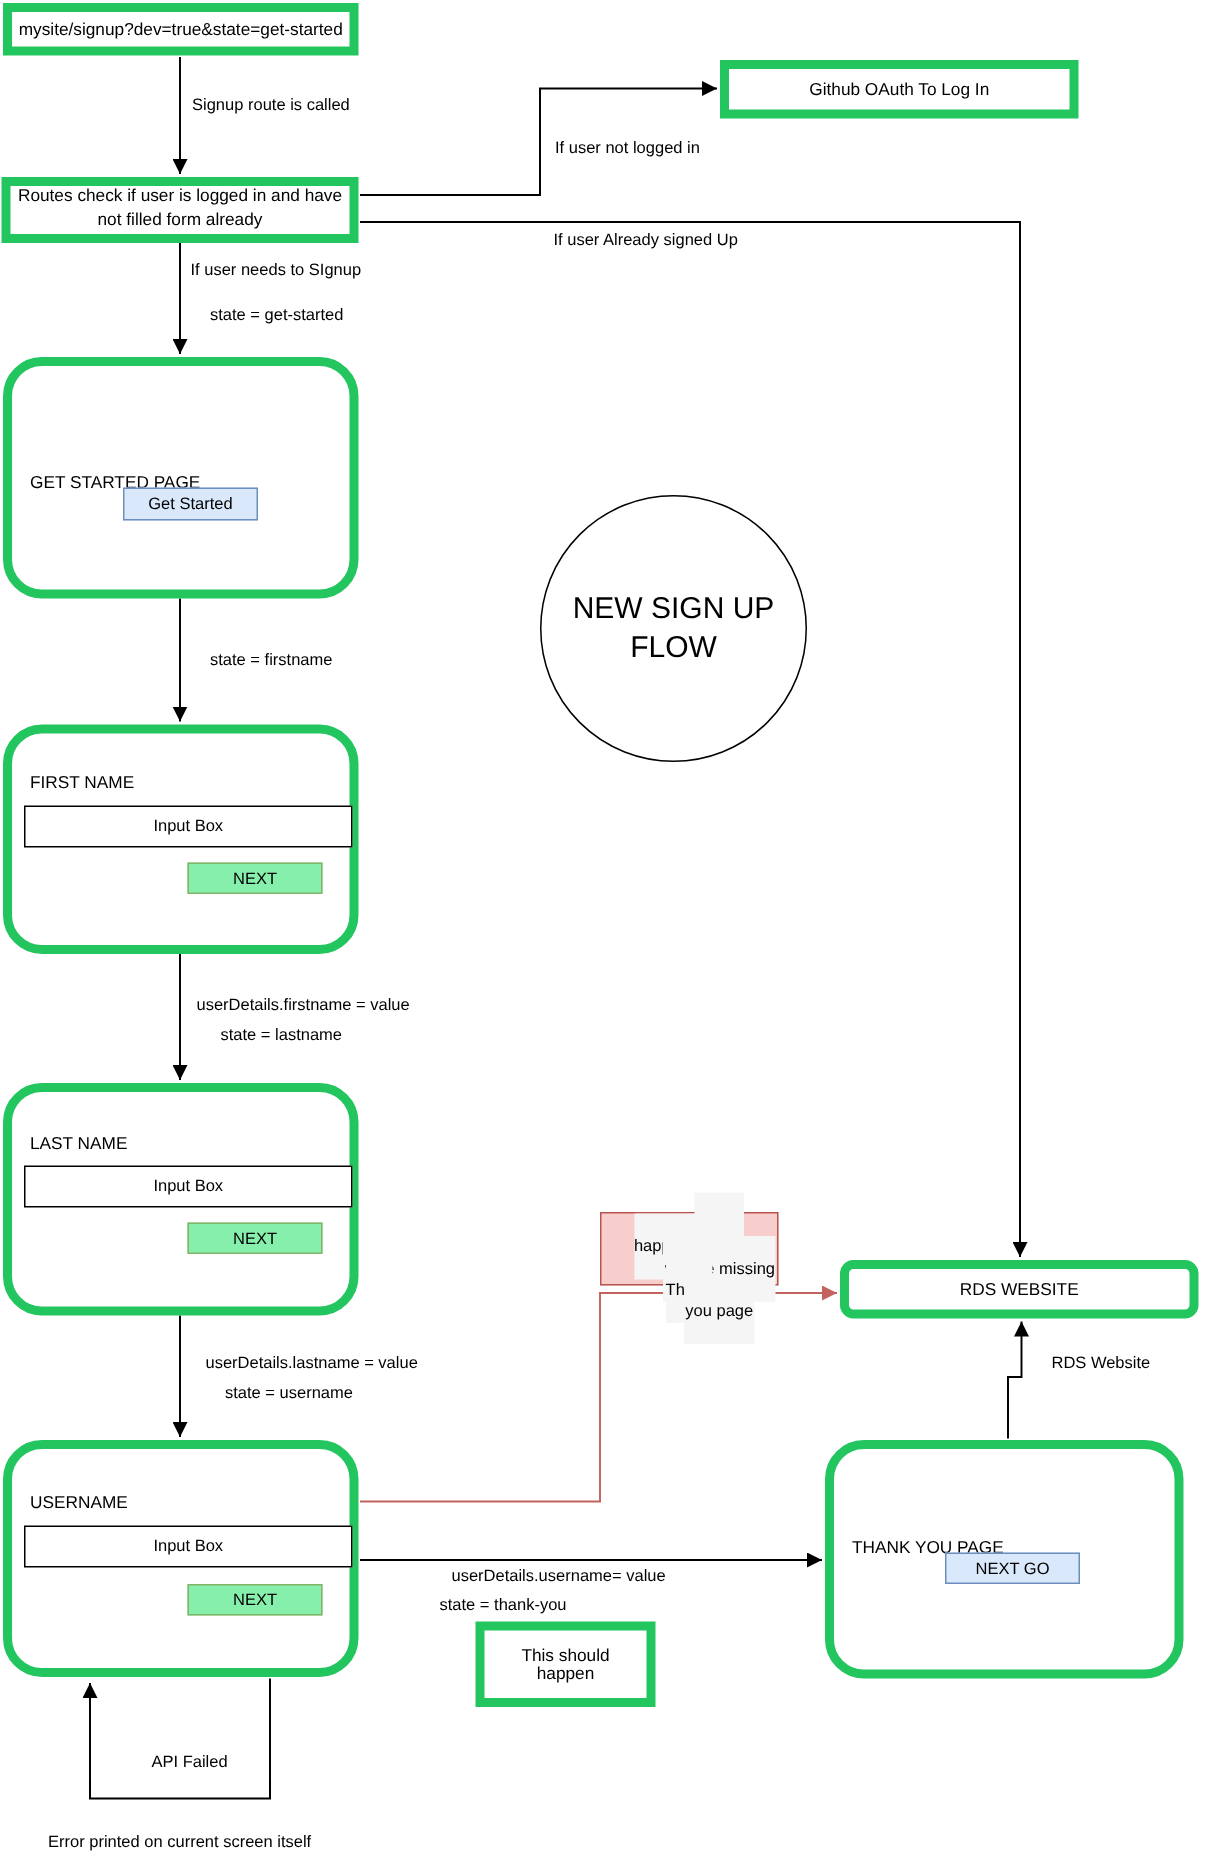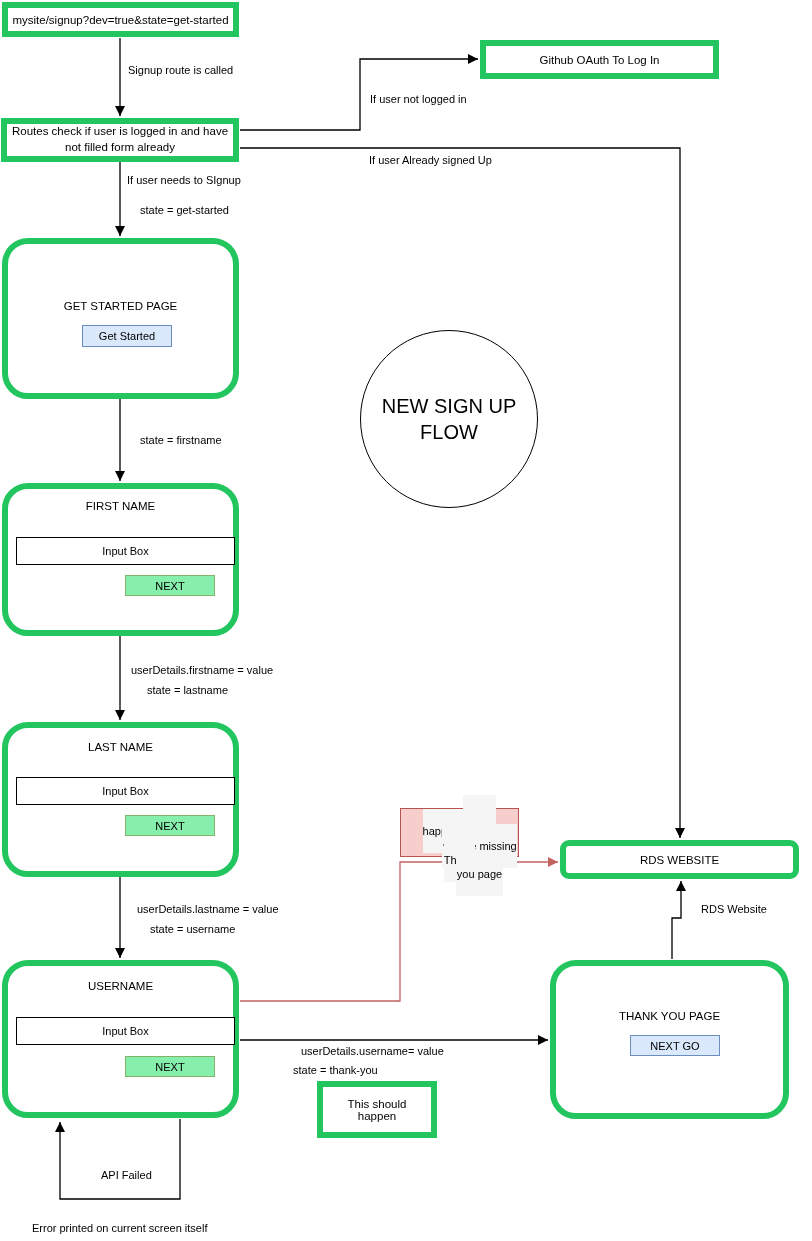--- a/index.html
+++ b/index.html
@@ -16,21 +16,21 @@
   .routes-box { left:1px; top:118px; width:238px; height:44px; font-size:11.5px; line-height:1.35; padding:0 4px; }
   .github-box { left:480px; top:40px; width:239px; height:39px; font-size:11.5px; }
 
   .page-box { border-radius:26px; }
   .get-started-box { left:2px; top:238px; width:237px; height:161px; }
   .first-name-box  { left:2px; top:483px; width:237px; height:153px; }
   .last-name-box   { left:2px; top:722px; width:237px; height:155px; }
   .username-box    { left:2px; top:960px; width:237px; height:158px; }
   .thank-you-box   { left:550px; top:960px; width:239px; height:159px; }
 
-  .node-title { position:absolute; left:0; width:100%; text-align:center; font-size:11.5px; }
+  .node-title { position:absolute; left:12px; width:100%; font-size:11.5px;margin-top:16px; }
 
   .input-box { position:absolute; left:8px; width:219px; height:28px; background:#fff;
                border:1px solid #000; font-size:11px; }
   .btn { position:absolute; font-size:11px; }
   .btn-blue  { background:#dae8fc; border:1px solid #6c8ebf; }
   .btn-green { background:#86efac; border:1px solid #82b366; }
 
   .circle { position:absolute; left:360px; top:330px; width:178px; height:178px; z-index:1;
             border:1px solid #000; border-radius:50%; background:#fff;
             font-size:20px; line-height:1.3; padding:0 16px; }

